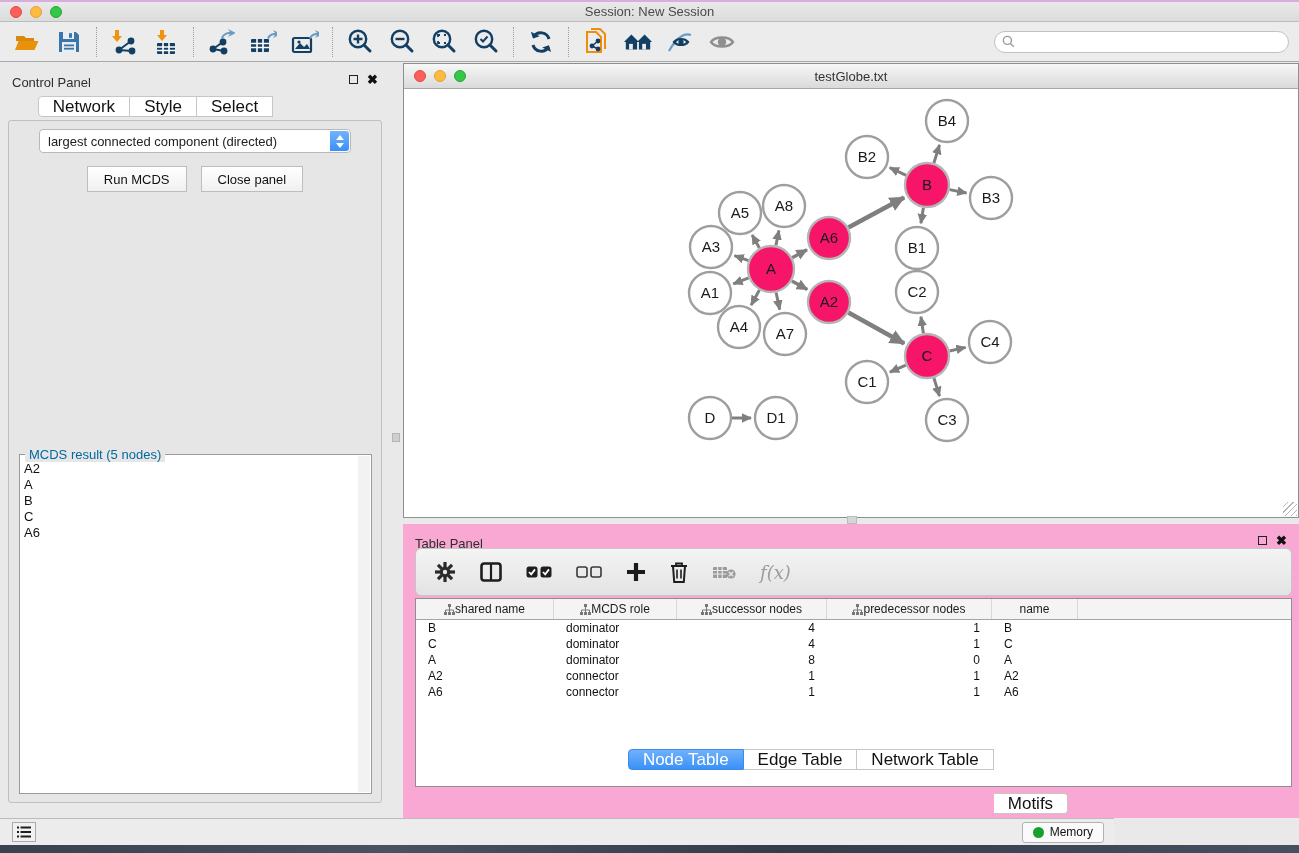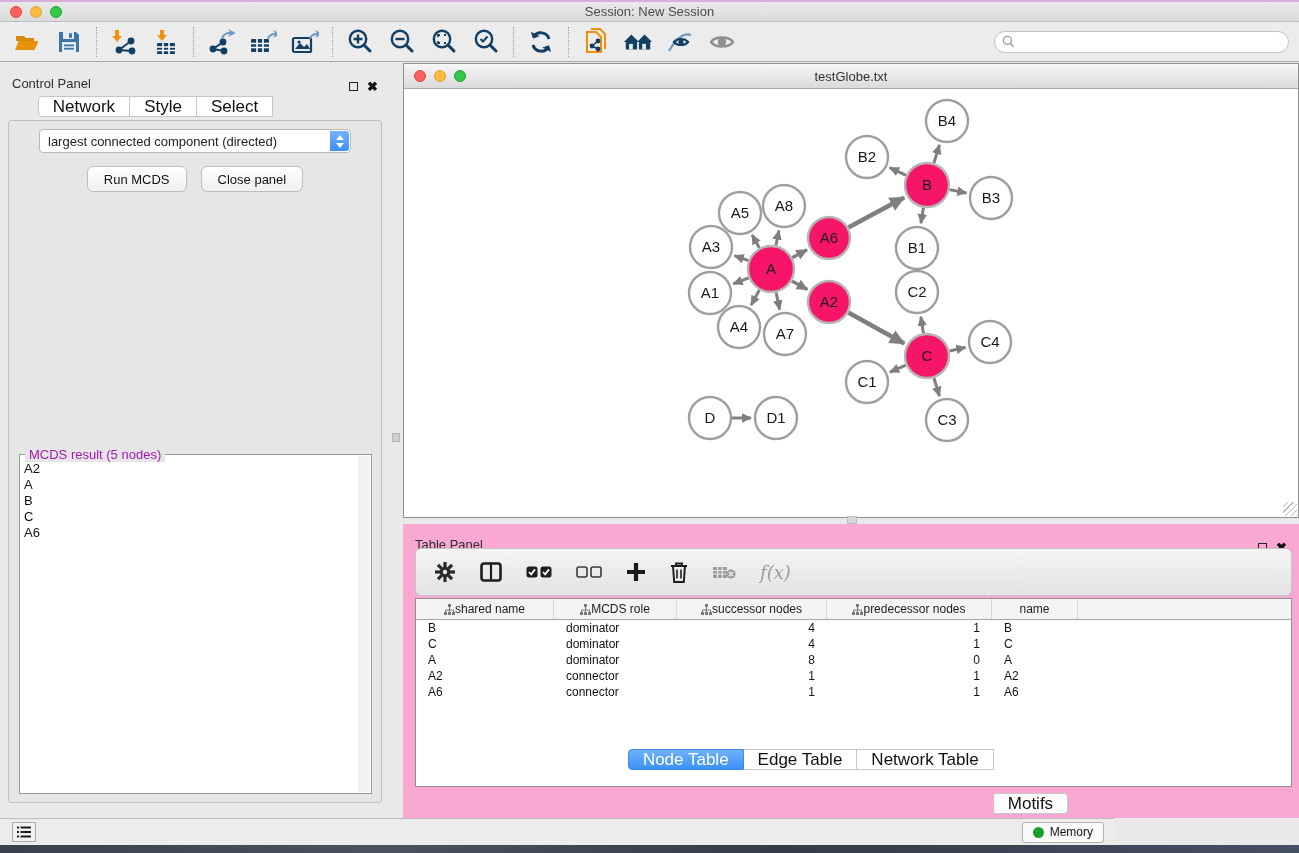--- a/index.html
+++ b/index.html
@@ -28,21 +28,21 @@
   .searchwrap { margin-left:auto; margin-right:10px; }
   .searchbox { width:295px; height:22px; background:#fff; border:1px solid #c2c2c2; border-radius:11px;
     display:flex; align-items:center; padding-left:7px; }
   .searchbox input { border:none; outline:none; flex:1; font-size:12px; background:transparent; margin-left:4px; }
 
   
   .control-panel { position:absolute; top:63px; left:0; width:390px; height:755px; background:#e9e9e9; }
   .vdivider { position:absolute; top:63px; left:390px; width:13px; height:755px; background:#e9e9e9; }
   .vdivider .grip { position:absolute; top:370px; left:2px; width:8px; height:9px; background:#cfcfcf; border:1px solid #b5b5b5; }
 
-  .panel-titlerow { height:28px; display:flex; align-items:flex-end; padding:0 12px; }
+  .panel-titlerow { height:28px; display:flex; align-items:flex-start; padding:12px 12px; }
   .panel-title { font-size:13px; color:#2e2e2e; }
   .panel-ctrls { margin-left:auto; display:flex; gap:9px; align-items:center; }
   .float-ic { width:9px; height:9px; border:1.5px solid #222; }
   .close-ic { font-size:13px; font-weight:bold; color:#111; line-height:9px; }
 
   
   .seg { display:flex; }
   .seg .tab { height:21px; padding:0 14px; display:flex; align-items:center; background:#fff;
     border:1px solid #c6c6c6; border-left:none; font-size:17px; color:#111; cursor:default; }
   .seg .tab:first-child { border-left:1px solid #c6c6c6; border-radius:4px 0 0 4px; }
@@ -54,25 +54,25 @@
     background:#e6e6e6; border:1px solid #c0c0c0; border-radius:3px; }
   .opt-label { text-align:center; margin-top:18px; font-size:13px; color:#111; }
   .selectbox { position:relative; margin:8px auto 0; width:312px; height:24px; background:#fff;
     border:1px solid #b9b9b9; border-radius:4px; display:flex; align-items:center; padding-left:8px; font-size:13px; }
   .stepper { position:absolute; right:1px; top:1px; bottom:1px; width:19px; border-radius:0 3px 3px 0;
     background:linear-gradient(#73b3fc,#3a8ff8); display:flex; flex-direction:column; align-items:center; justify-content:center; gap:3px; }
   .arr-up { width:0; height:0; border-left:4px solid transparent; border-right:4px solid transparent; border-bottom:5px solid #fff; }
   .arr-dn { width:0; height:0; border-left:4px solid transparent; border-right:4px solid transparent; border-top:5px solid #fff; }
   .btnrow { display:flex; justify-content:center; gap:14px; margin-top:13px; }
   .pushbtn { height:22px; padding:12px 16px; background:linear-gradient(#ffffff,#f0f0f0);
-    border:1px solid #bdbdbd; border-radius:6px; font-size:13px; color:#111; display:flex; align-items:center; cursor:default; }
+    border:1px solid #bdbdbd; border-radius:0; font-size:13px; color:#111; display:flex; align-items:center; cursor:default; }
 
   .result-box { position:absolute; left:10px; right:9px; top:333px; bottom:8px;
     background:#fff; border:1px solid #9a9a9a; }
-  .result-legend { position:absolute; top:-8px; left:5px; background:#e6e6e6; padding:0 4px; font-size:13px; color:#a21caf; }
+  .result-legend { position:absolute; top:-8px; left:5px; background:#e6e6e6; padding:0 4px; font-size:13px; color:#0369a1; }
   .result-list { position:absolute; inset:6px 14px 2px 4px; font-size:13px; line-height:16px; color:#111; overflow:hidden; }
   .result-scroll { position:absolute; top:1px; bottom:1px; right:1px; width:12px; background:#f2f2f2; }
 
   
   .network-window { position:absolute; top:63px; left:403px; width:896px; height:455px;
     border:1px solid #8f8f8f; background:#fff; }
   .nw-titlebar { height:25px; background:linear-gradient(#f7f7f7,#dadada); border-bottom:1px solid #a8a8a8;
     display:flex; align-items:center; position:relative; }
   .nw-titlebar .wtitle { position:absolute; left:0; right:0; text-align:center; font-size:13px; color:#333; }
   .nw-canvas { position:absolute; top:26px; left:1px; right:1px; bottom:1px; background:#fff; overflow:hidden; }

